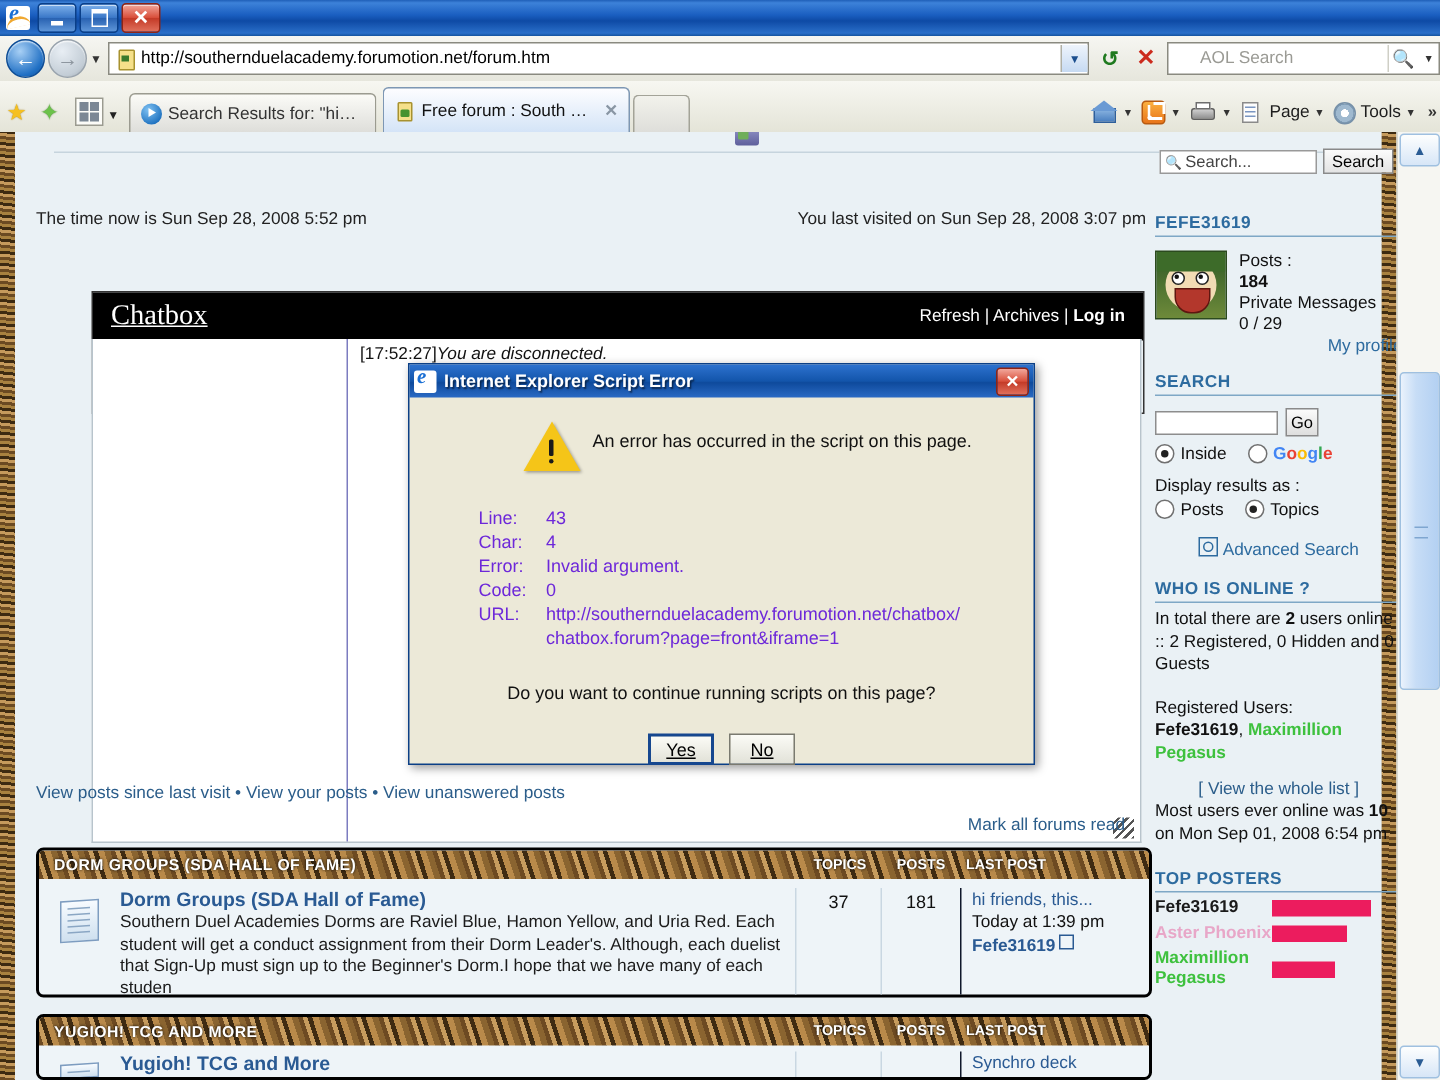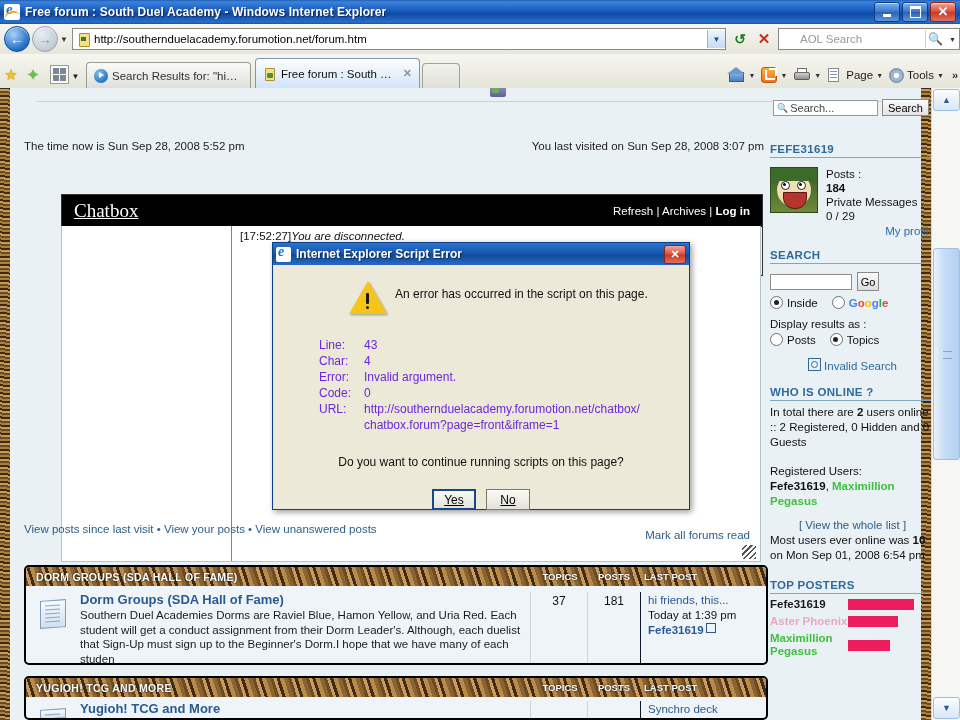--- a/index.html
+++ b/index.html
@@ -212,21 +212,21 @@
   .cb-links a{color:#fff;text-decoration:none;}
   .cb-links b{font-weight:bold;}
   .cb-body{position:absolute;left:51px;top:138px;width:700px;height:336px;background:#fff;border:1px solid #b8c4cc;border-top:none;box-sizing:border-box;}
   .cb-userpane{position:absolute;left:0;top:0;width:170px;height:100%;border-right:1px solid #7c7cc0;box-sizing:border-box;}
   .cb-msg{position:absolute;left:178px;top:4px;font-size:11.5px;color:#111;}
   .cb-msg i{font-style:italic;}
   .cb-resize{position:absolute;right:4px;bottom:2px;width:14px;height:14px;
     background:repeating-linear-gradient(-45deg,#555 0 1.5px,transparent 1.5px 4px);}
 
   .viewlinks{position:absolute;left:14px;top:435px;font-size:11.5px;color:#2b5d8a;}
-  .markread{position:absolute;left:0;top:441px;width:740px;text-align:right;font-size:11.5px;color:#2b5d8a;}
+  .markread{position:absolute;left:0;top:456px;width:740px;text-align:right;font-size:11.5px;color:#2b5d8a;}
 
   .forumblk{position:absolute;left:14px;width:744px;border:2px solid #000;border-radius:5px;
     background:#eef4f8;box-sizing:border-box;overflow:hidden;}
   .cathead{height:19px;position:relative;
     background:repeating-linear-gradient(72deg,#6d4a22 0 3px,#c79c5e 3px 6px,#3f2b12 6px 9px,#b98a4a 9px 13px,#8a6430 13px 17px);
     display:flex;align-items:center;}
   .cathead .ctitle{color:#fff;font-size:10.5px;font-weight:bold;letter-spacing:.3px;padding-left:10px;
     text-shadow:0 0 2px #000;flex:1 1 auto;white-space:nowrap;}
   .cathead .ccol{color:#fff;font-size:9.5px;font-weight:bold;text-shadow:0 0 2px #000;text-align:center;}
   .cathead .c-topics{width:56px;}
@@ -298,21 +298,20 @@
   .tpname.c3{color:#3ec13e;}
   .tpbar{height:11px;background:#ec1c5e;}
 </style>
 </head>
 <body>
 
 <div class="app">
 
   <div class="titlebar">
     <div class="tb-ico"></div>
-    <div class="tb-title">Free forum : South Duel Academy - Windows Internet Explorer</div>
     <div class="tb-btns">
       <div class="tb-btn">
           <span class="min"></span>
         </div>
       <div class="tb-btn">
           <span class="max"></span>
         </div>
       <div class="tb-btn close">
           <span class="x">✕</span>
         </div>
@@ -528,21 +527,21 @@
             <span><span class="g1">G</span><span class="g2">o</span><span class="g3">o</span><span class="g4">g</span><span class="g5">l</span><span class="g6">e</span></span>
           </div>
           <div class="disp">Display results as :</div>
           <div class="radrow" style="margin-top:3px;">
             <span class="rad"></span>
             <span>Posts</span>
             <span class="rad on" style="margin-left:14px;"></span>
             <span>Topics</span>
           </div>
           <div class="advsrch">
-            <span class="mg"></span><span>Invalid Search</span>
+            <span class="mg"></span><span>Advanced Search</span>
           </div>
         </div>
 
         <div class="sb-sec" style="margin-top:14px;">
           <div class="sb-h">WHO IS ONLINE ?</div>
           <div class="wtxt">
             <span>In total there are </span><b>2</b><span> users online :: 2 Registered, 0 Hidden and 0 Guests</span>
           </div>
           <div class="wtxt" style="margin-top:14px;">
             <div>Registered Users:</div>

